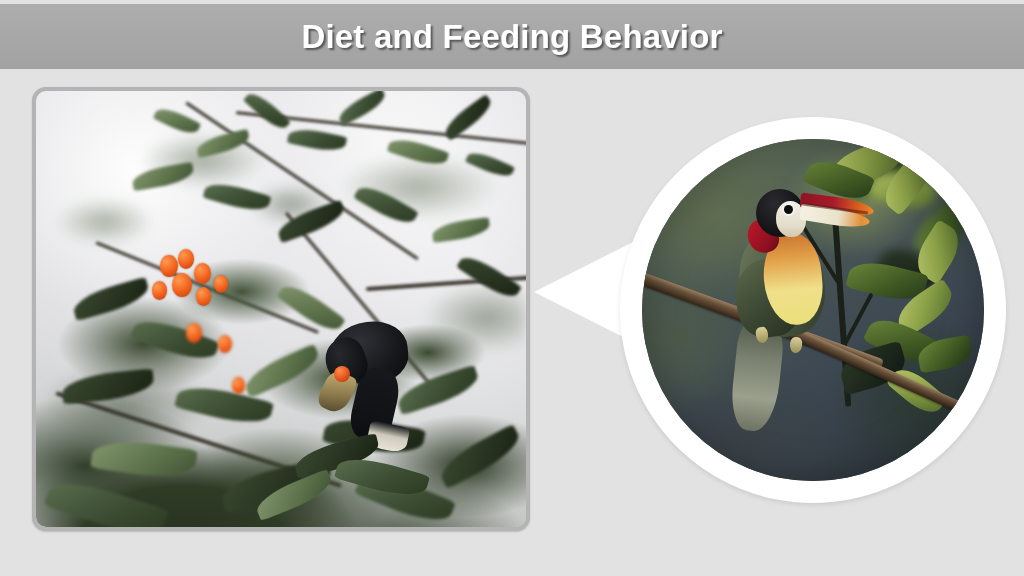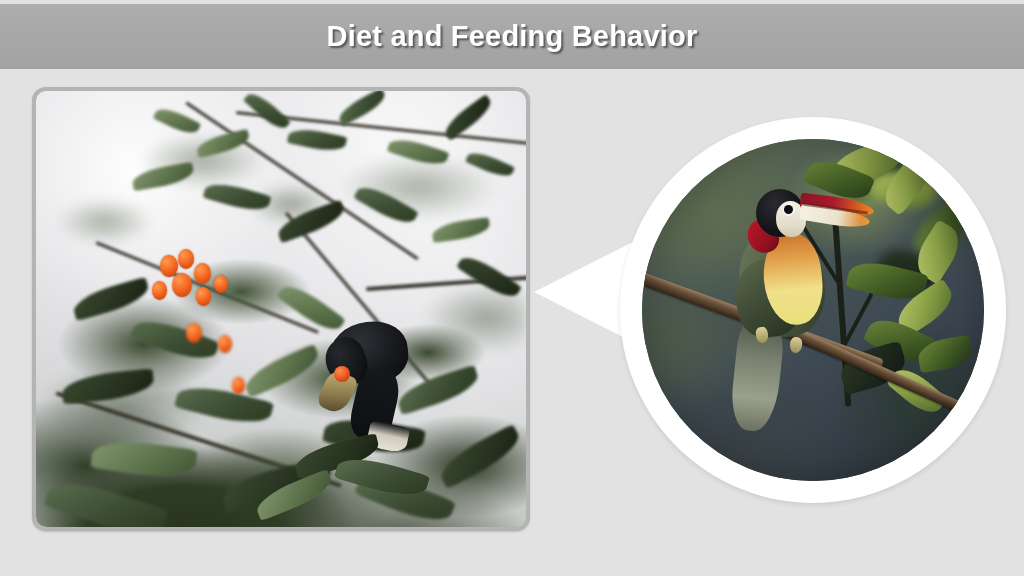--- a/index.html
+++ b/index.html
@@ -25,21 +25,21 @@
     left: 0;
     top: 4px;
     width: 1024px;
     height: 65px;
     background: linear-gradient(to bottom, #adadad 0%, #a7a7a7 55%, #a2a2a2 100%);
     display: flex;
     align-items: center;
     justify-content: center;
   }
   #slide-title {
-    font-size: 29px;
+    font-size: 33px;
     font-weight: bold;
     color: #ffffff;
     letter-spacing: 0.2px;
     text-shadow: 2px 2px 2px rgba(60,60,60,0.75);
     white-space: nowrap;
     line-height: 1;
     margin-top: -1px;
   }
 
   

